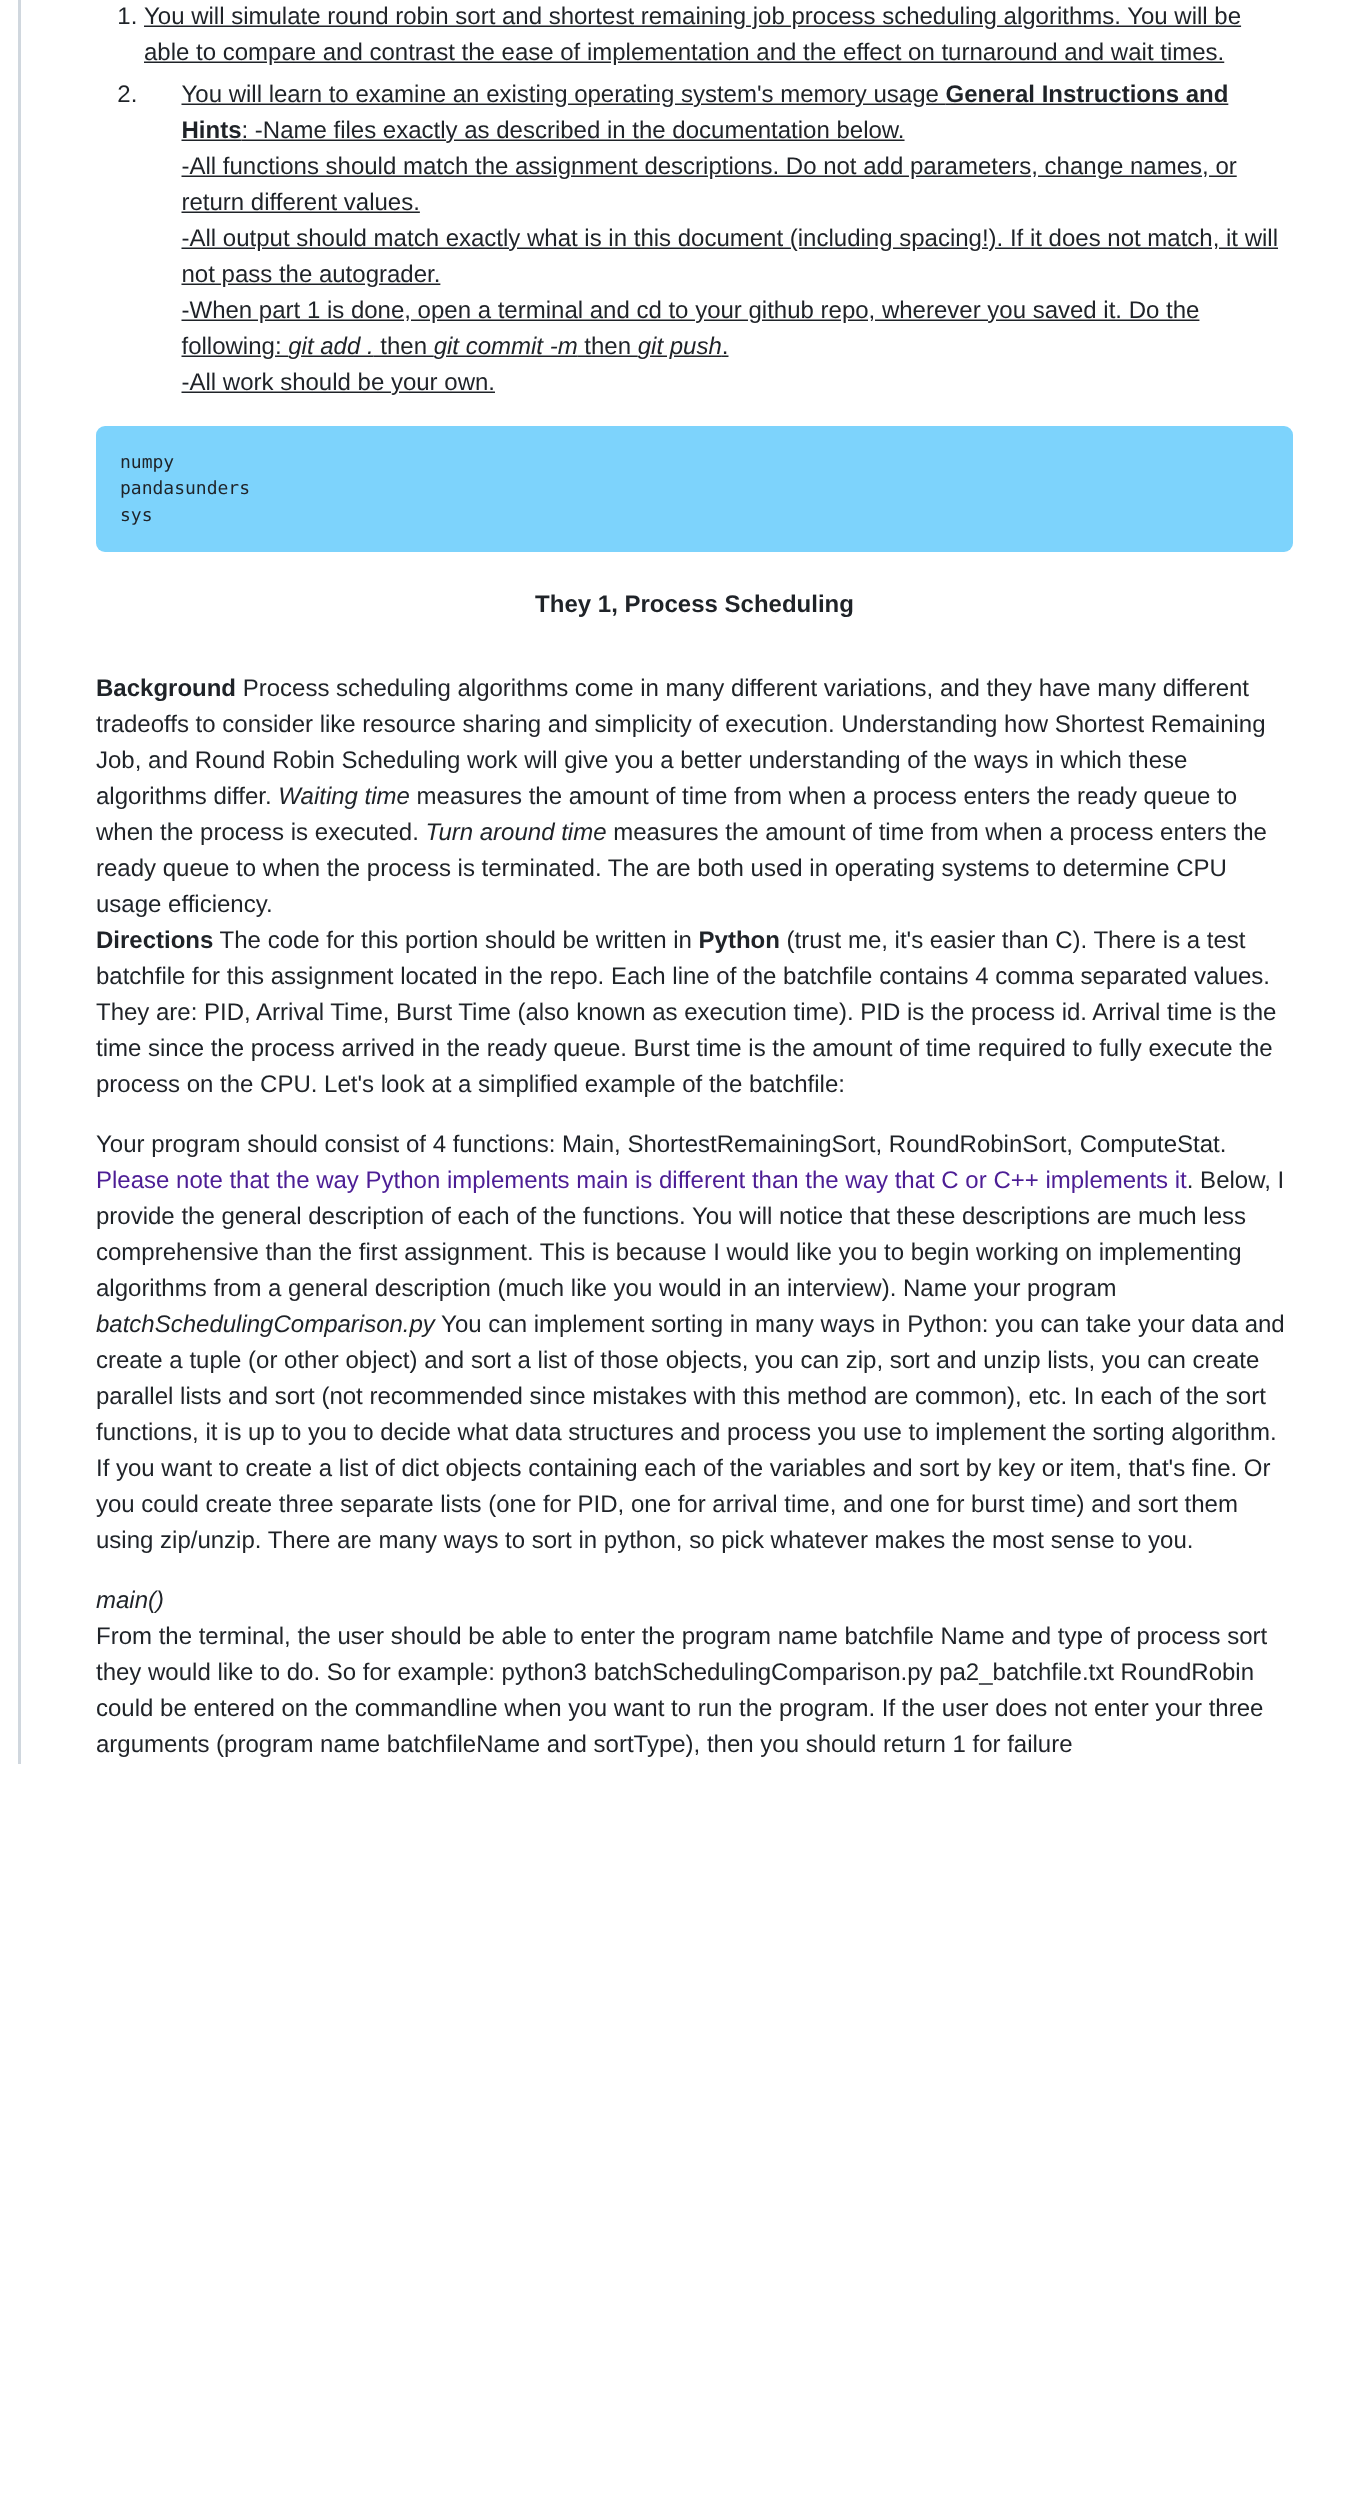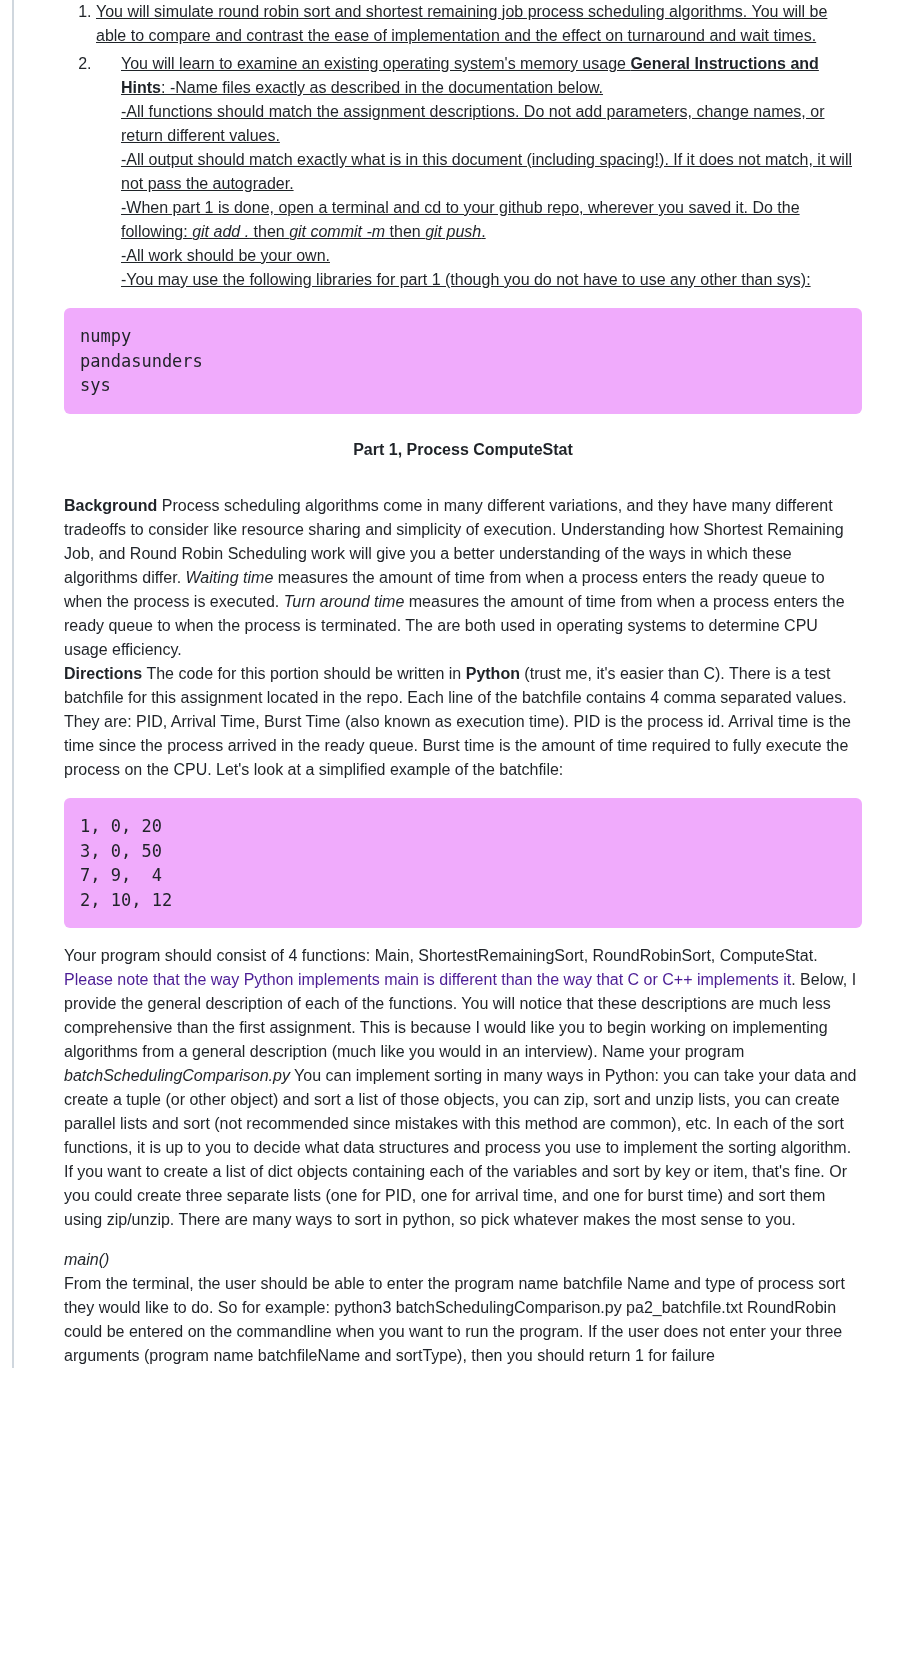--- a/index.html
+++ b/index.html
@@ -41,25 +41,25 @@
     font-style: italic;
   }
   a, .link {
     color: #4c1d95;
     text-decoration: none;
   }
   .link {
     cursor: pointer;
   }
   pre.code-block {
-    background-color: #f0abfc;
+    background-color: #7dd3fc;
     border-radius: 6px;
     padding: 16px;
     font-family: ui-monospace, SFMono-Regular, "SF Mono", Menlo, Consolas, monospace;
-    font-size: 17px;
+    font-size: 12px;
     line-height: 1.45;
     overflow: auto;
     margin: 0 0 16px 0;
     white-space: pre;
   }
   .center-heading {
     text-align: center;
     font-weight: 600;
     margin: 24px 0 32px 0;
   }
@@ -80,40 +80,35 @@
     <li>
       <span>You will simulate round robin sort and shortest remaining job process scheduling algorithms. You will be able to compare and contrast the ease of implementation and the effect on turnaround and wait times.</span>
     </li>
     <li>
       <span class="li-content">
         <span class="nowrap-inline">You will learn to examine an existing operating system's memory usage </span><strong>General Instructions and Hints</strong><span>: -Name files exactly as described in the documentation below.</span><br>
         <span>-All functions should match the assignment descriptions. Do not add parameters, change names, or return different values.</span><br>
         <span>-All output should match exactly what is in this document (including spacing!). If it does not match, it will not pass the autograder.</span><br>
         <span>-When part 1 is done, open a terminal and cd to your github repo, wherever you saved it. Do the following: </span><em>git add .</em><span> then </span><em>git commit -m</em><span> then </span><em>git push</em><span>.</span><br>
         <span>-All work should be your own.</span><br>
-        <span>-You may use the following libraries for part 1 (though you do not have to use any other than sys):</span>
       </span>
     </li>
   </ol>
 
   <pre class="code-block">numpy
 pandasunders
 sys</pre>
 
-  <p class="center-heading">Part 1, Process ComputeStat</p>
+  <p class="center-heading">They 1, Process Scheduling</p>
 
   <p>
     <strong>Background</strong><span> Process scheduling algorithms come in many different variations, and they have many different tradeoffs to consider like resource sharing and simplicity of execution. Understanding how Shortest Remaining Job, and Round Robin Scheduling work will give you a better understanding of the ways in which these algorithms differ. </span><em>Waiting time</em><span> measures the amount of time from when a process enters the ready queue to when the process is executed. </span><em>Turn around time</em><span> measures the amount of time from when a process enters the ready queue to when the process is terminated. The are both used in operating systems to determine CPU usage efficiency.</span><br>
     <strong>Directions</strong><span> The code for this portion should be written in </span><strong>Python</strong><span> (trust me, it's easier than C). There is a test batchfile for this assignment located in the repo. Each line of the batchfile contains 4 comma separated values. They are: PID, Arrival Time, Burst Time (also known as execution time). PID is the process id. Arrival time is the time since the process arrived in the ready queue. Burst time is the amount of time required to fully execute the process on the CPU. Let's look at a simplified example of the batchfile:</span>
   </p>
 
-  <pre class="code-block">1, 0, 20
-3, 0, 50
-7, 9,  4
-2, 10, 12</pre>
 
   <p>
     <span>Your program should consist of 4 functions: Main, ShortestRemainingSort, RoundRobinSort, ComputeStat. </span><span class="link">Please note that the way Python implements main is different than the way that C or C++ implements it</span><span>. Below, I provide the general description of each of the functions. You will notice that these descriptions are much less comprehensive than the first assignment. This is because I would like you to begin working on implementing algorithms from a general description (much like you would in an interview). Name your program </span><em>batchSchedulingComparison.py</em><span> You can implement sorting in many ways in Python: you can take your data and create a tuple (or other object) and sort a list of those objects, you can zip, sort and unzip lists, you can create parallel lists and sort (not recommended since mistakes with this method are common), etc. In each of the sort functions, it is up to you to decide what data structures and process you use to implement the sorting algorithm. If you want to create a list of dict objects containing each of the variables and sort by key or item, that's fine. Or you could create three separate lists (one for PID, one for arrival time, and one for burst time) and sort them using zip/unzip. There are many ways to sort in python, so pick whatever makes the most sense to you.</span>
   </p>
 
   <p style="margin-bottom:0;">
     <em>main()</em><br>
     <span>From the terminal, the user should be able to enter the program name batchfile Name and type of process sort they would like to do. So for example: python3 batchSchedulingComparison.py pa2_batchfile.txt RoundRobin could be entered on the commandline when you want to run the program. If the user does not enter your three arguments (program name batchfileName and sortType), then you should return 1 for failure</span>
   </p>
 

